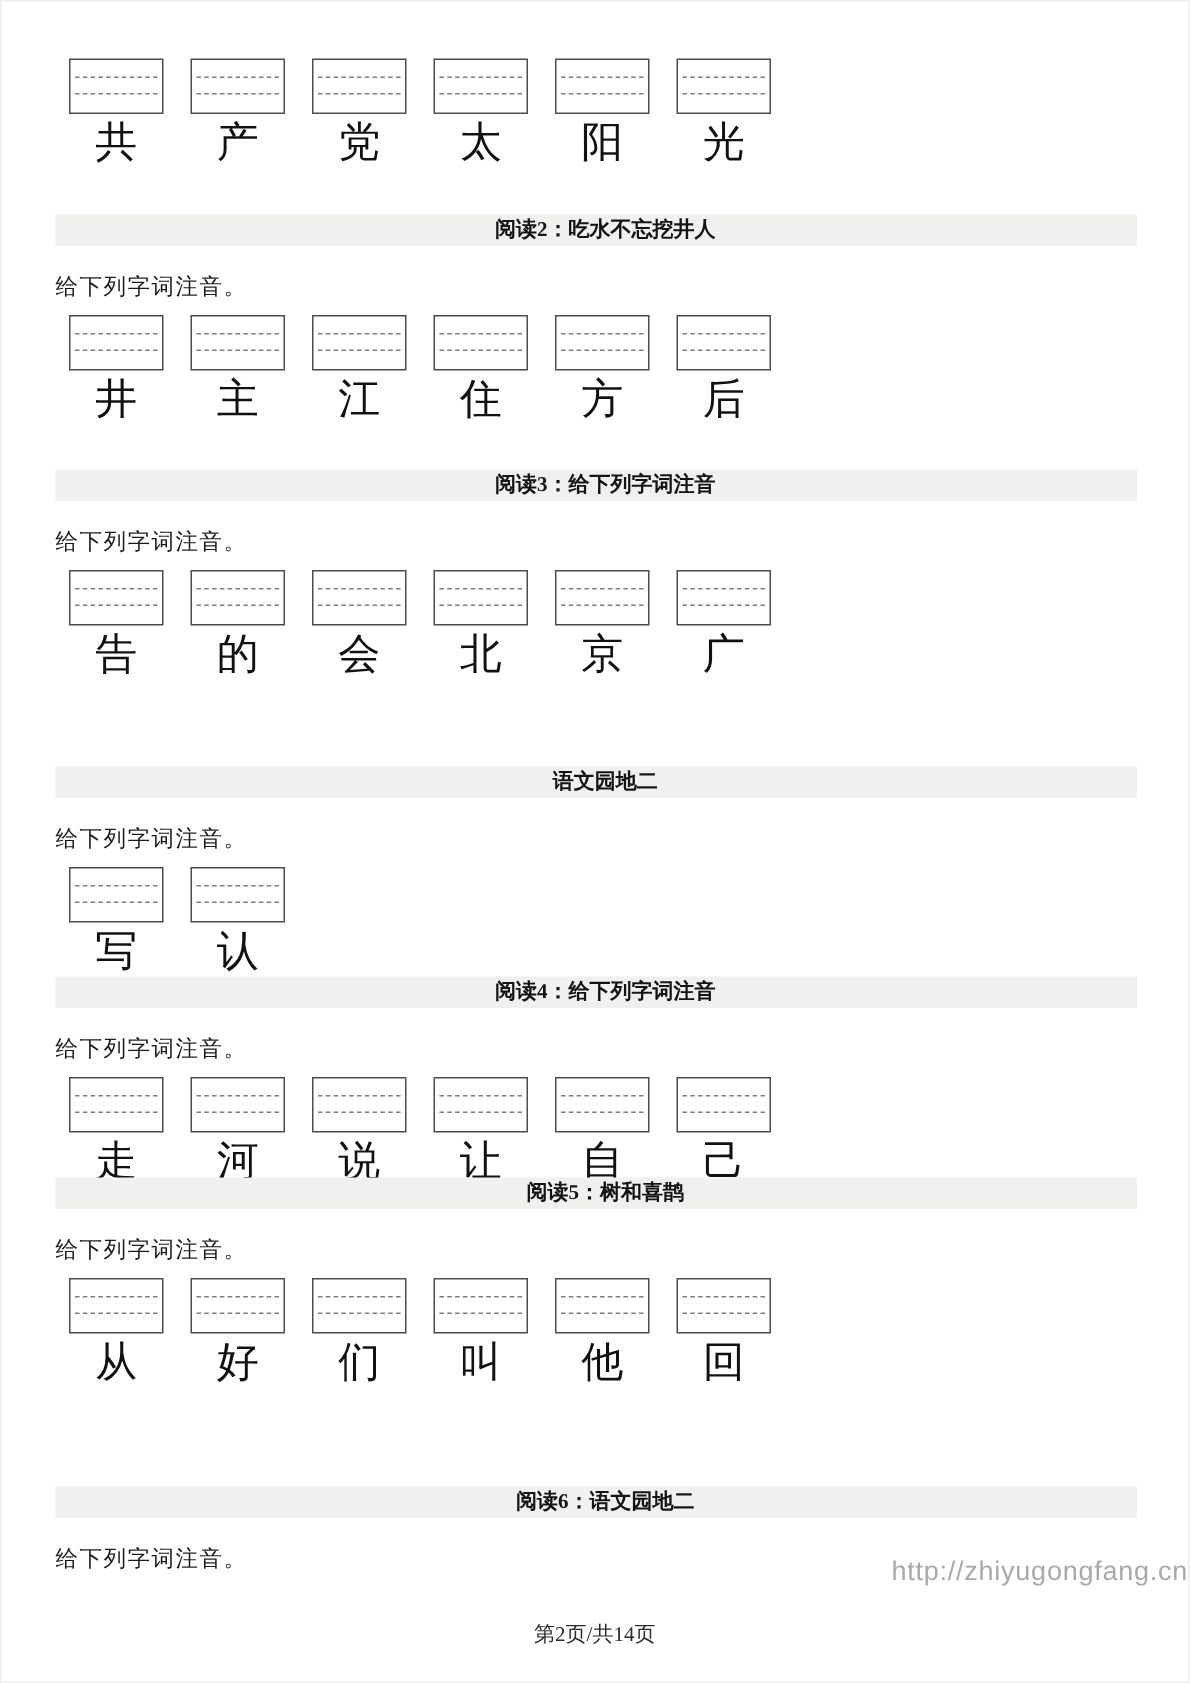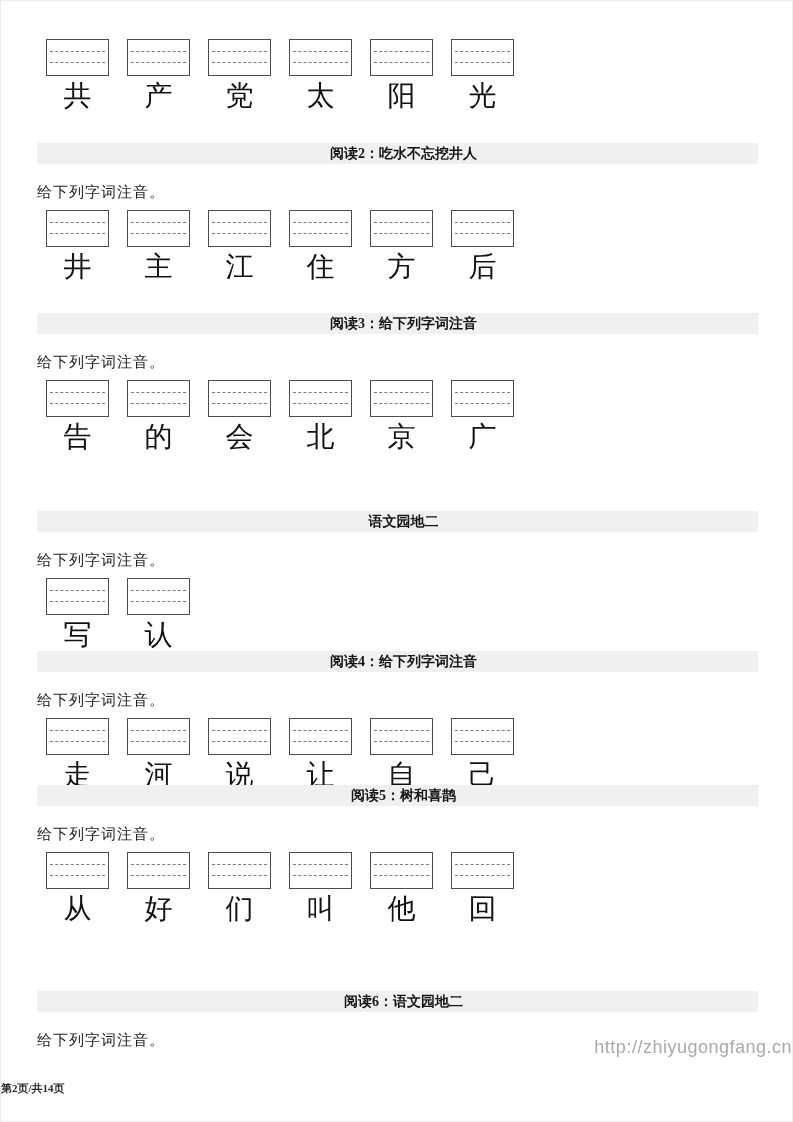--- a/index.html
+++ b/index.html
@@ -23,22 +23,22 @@
   }
   .dash{position:absolute;left:3px;right:3px;height:0;border-top:1px dashed #7d7d7d;}
   .d1{top:11px;} .d2{top:22px;}
   .chr{margin-top:4px;font-size:28px;line-height:32px;color:#111;}
   .watermark{
     position:absolute;top:1036px;left:0;width:100%;text-align:right;
     font-size:18px;color:#a9a9a9;font-family:"Liberation Sans", sans-serif;
     letter-spacing:0.5px;
   }
   .pageinfo{
-    position:absolute;top:1080px;left:0;width:100%;
-    font-size:11px;font-weight:700;color:#2b2b2b;
+    position:absolute;top:1080px;left:0;width:100%;text-align:center;
+    font-size:14px;font-weight:400;color:#2b2b2b;
   }
 </style>
 </head>
 <body>
 
 <section class="sec" style="top:38px">
   <div class="brow noinstr">
     <div class="cell">
       <div class="pbox">
           <i class="dash d1"></i>

